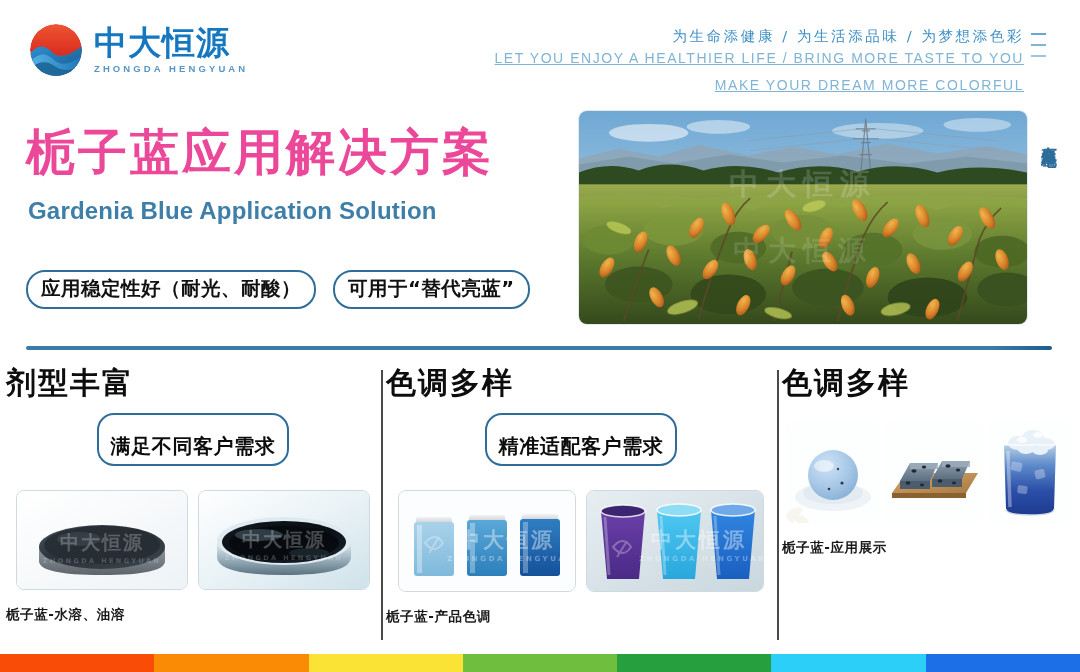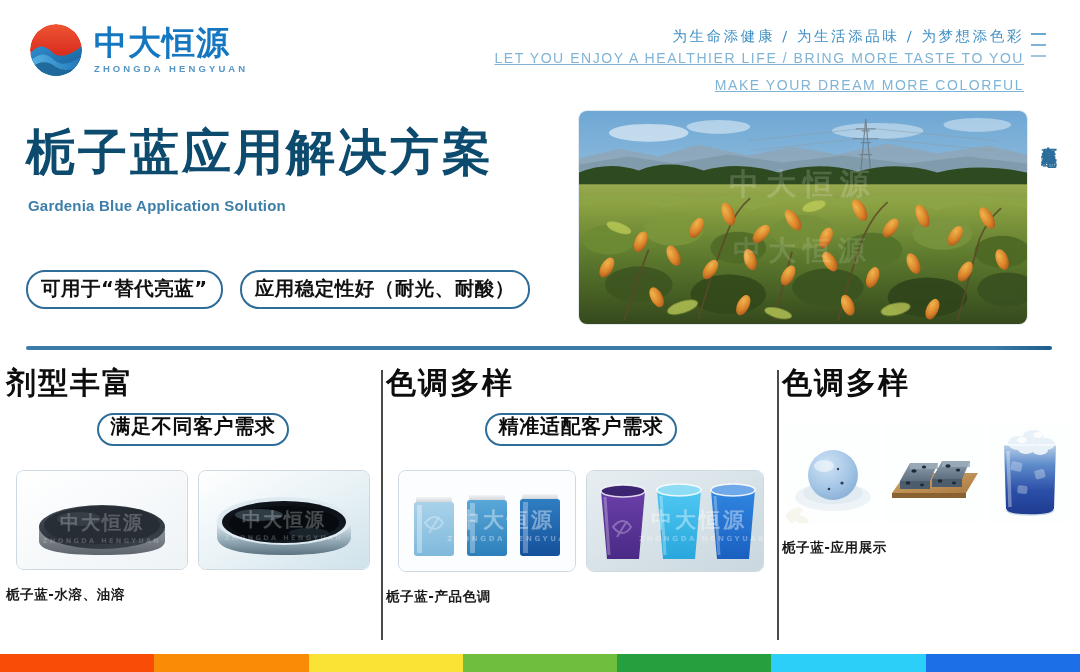--- a/index.html
+++ b/index.html
@@ -29,23 +29,23 @@
   .slogan-rows { position:absolute; right:34px; top:27px; display:flex; gap:7px; align-items:flex-start; }
   .slogan-lines { display:flex; flex-direction:column; gap:9px; padding-top:6px; }
   .sl-dash { width:15px; height:2px; background:#6aa7cf; }
   .sl-dash.d2 { background:#7fb4d6; }
   .sl-dash.d3 { background:#9cc6e0; }
 
   
   .hero { position:absolute; left:0; top:100px; width:1080px; height:240px; }
 
   .hero-title { position:absolute; left:26px; top:28px; font-size:49px; font-weight:bold;
-                color:#0c4a6e; letter-spacing:3px; line-height:1;
+                color:#ec4899; letter-spacing:3px; line-height:1;
                 font-family:"DejaVu Sans","Liberation Sans",sans-serif; }
-  .hero-sub { position:absolute; left:28px; top:97px; font-size:15px; font-weight:bold;
+  .hero-sub { position:absolute; left:28px; top:97px; font-size:24px; font-weight:bold;
               color:#3d7fa8; letter-spacing:0.2px; }
 
   .badges { position:absolute; left:26px; top:170px; display:flex; gap:17px; }
   .badge { border:2.4px solid #2e6d99; border-radius:19px; padding:6px 13px 8px 13px;
            font-size:19.5px; font-weight:bold; color:#111; letter-spacing:0.5px;
            font-family:"DejaVu Sans","Liberation Sans",sans-serif; white-space:nowrap;
            background:#fff; line-height:1.1; }
 
   
   .hero-photo { position:absolute; left:578px; top:10px; width:450px; height:215px;
@@ -68,21 +68,21 @@
   .col-3 { left:782px; width:294px; }
 
   .vsep { position:absolute; top:14px; width:2px; height:270px; background:#4a4a4a; }
   .vsep.s1 { left:381px; }
   .vsep.s2 { left:777px; }
 
   .col-title { text-align:left; font-size:30px; font-weight:bold; color:#0d0d0d;
                letter-spacing:2px; margin-top:10px; line-height:1.1;
                font-family:"DejaVu Sans","Liberation Sans",sans-serif; }
   .col-pill-row { display:flex; justify-content:center; margin-top:14px; }
-  .col-pill { border:2.2px solid #2e6d99; border-radius:17px; padding:0 12px 6px 12px;
+  .col-pill { border:2.2px solid #2e6d99; border-radius:17px; padding:20px 12px 6px 12px;
               font-size:20px; font-weight:bold; color:#0d0d0d; letter-spacing:0.6px;
               white-space:nowrap; background:#fff; line-height:1.15;
               font-family:"DejaVu Sans","Liberation Sans",sans-serif;text-align:right; }
 
   .imgs-row { display:flex; justify-content:center; gap:10px; margin-top:24px; }
   .thumb { border:1px solid #cfd9e2; border-radius:8px; overflow:hidden; background:#fff; }
   .thumb.plain { border:none; }
   .thumb svg { display:block; }
 
   .caption { text-align:left; font-size:13.5px; font-weight:bold; color:#1a1a1a;
@@ -149,22 +149,22 @@
     </div>
   </div>
 </div>
 
 <div class="hero">
 
   <div class="hero-title">栀子蓝应用解决方案</div>
   <div class="hero-sub">Gardenia Blue Application Solution</div>
 
   <div class="badges">
+    <div class="badge">应用稳定性好（耐光、耐酸）</div>
     <div class="badge">可用于“替代亮蓝”</div>
-    <div class="badge">应用稳定性好（耐光、耐酸）</div>
   </div>
 
   <div class="hero-photo">
     <svg viewBox="0 0 450 215" preserveAspectRatio="none">
       <defs>
         <linearGradient id="sky" x1="0" y1="0" x2="0" y2="1">
           <stop offset="0%" stop-color="#6fa8d4"></stop>
             <stop offset="60%" stop-color="#a9cbe4"></stop>
           <stop offset="100%" stop-color="#cfe0ea"></stop>
         </linearGradient>

